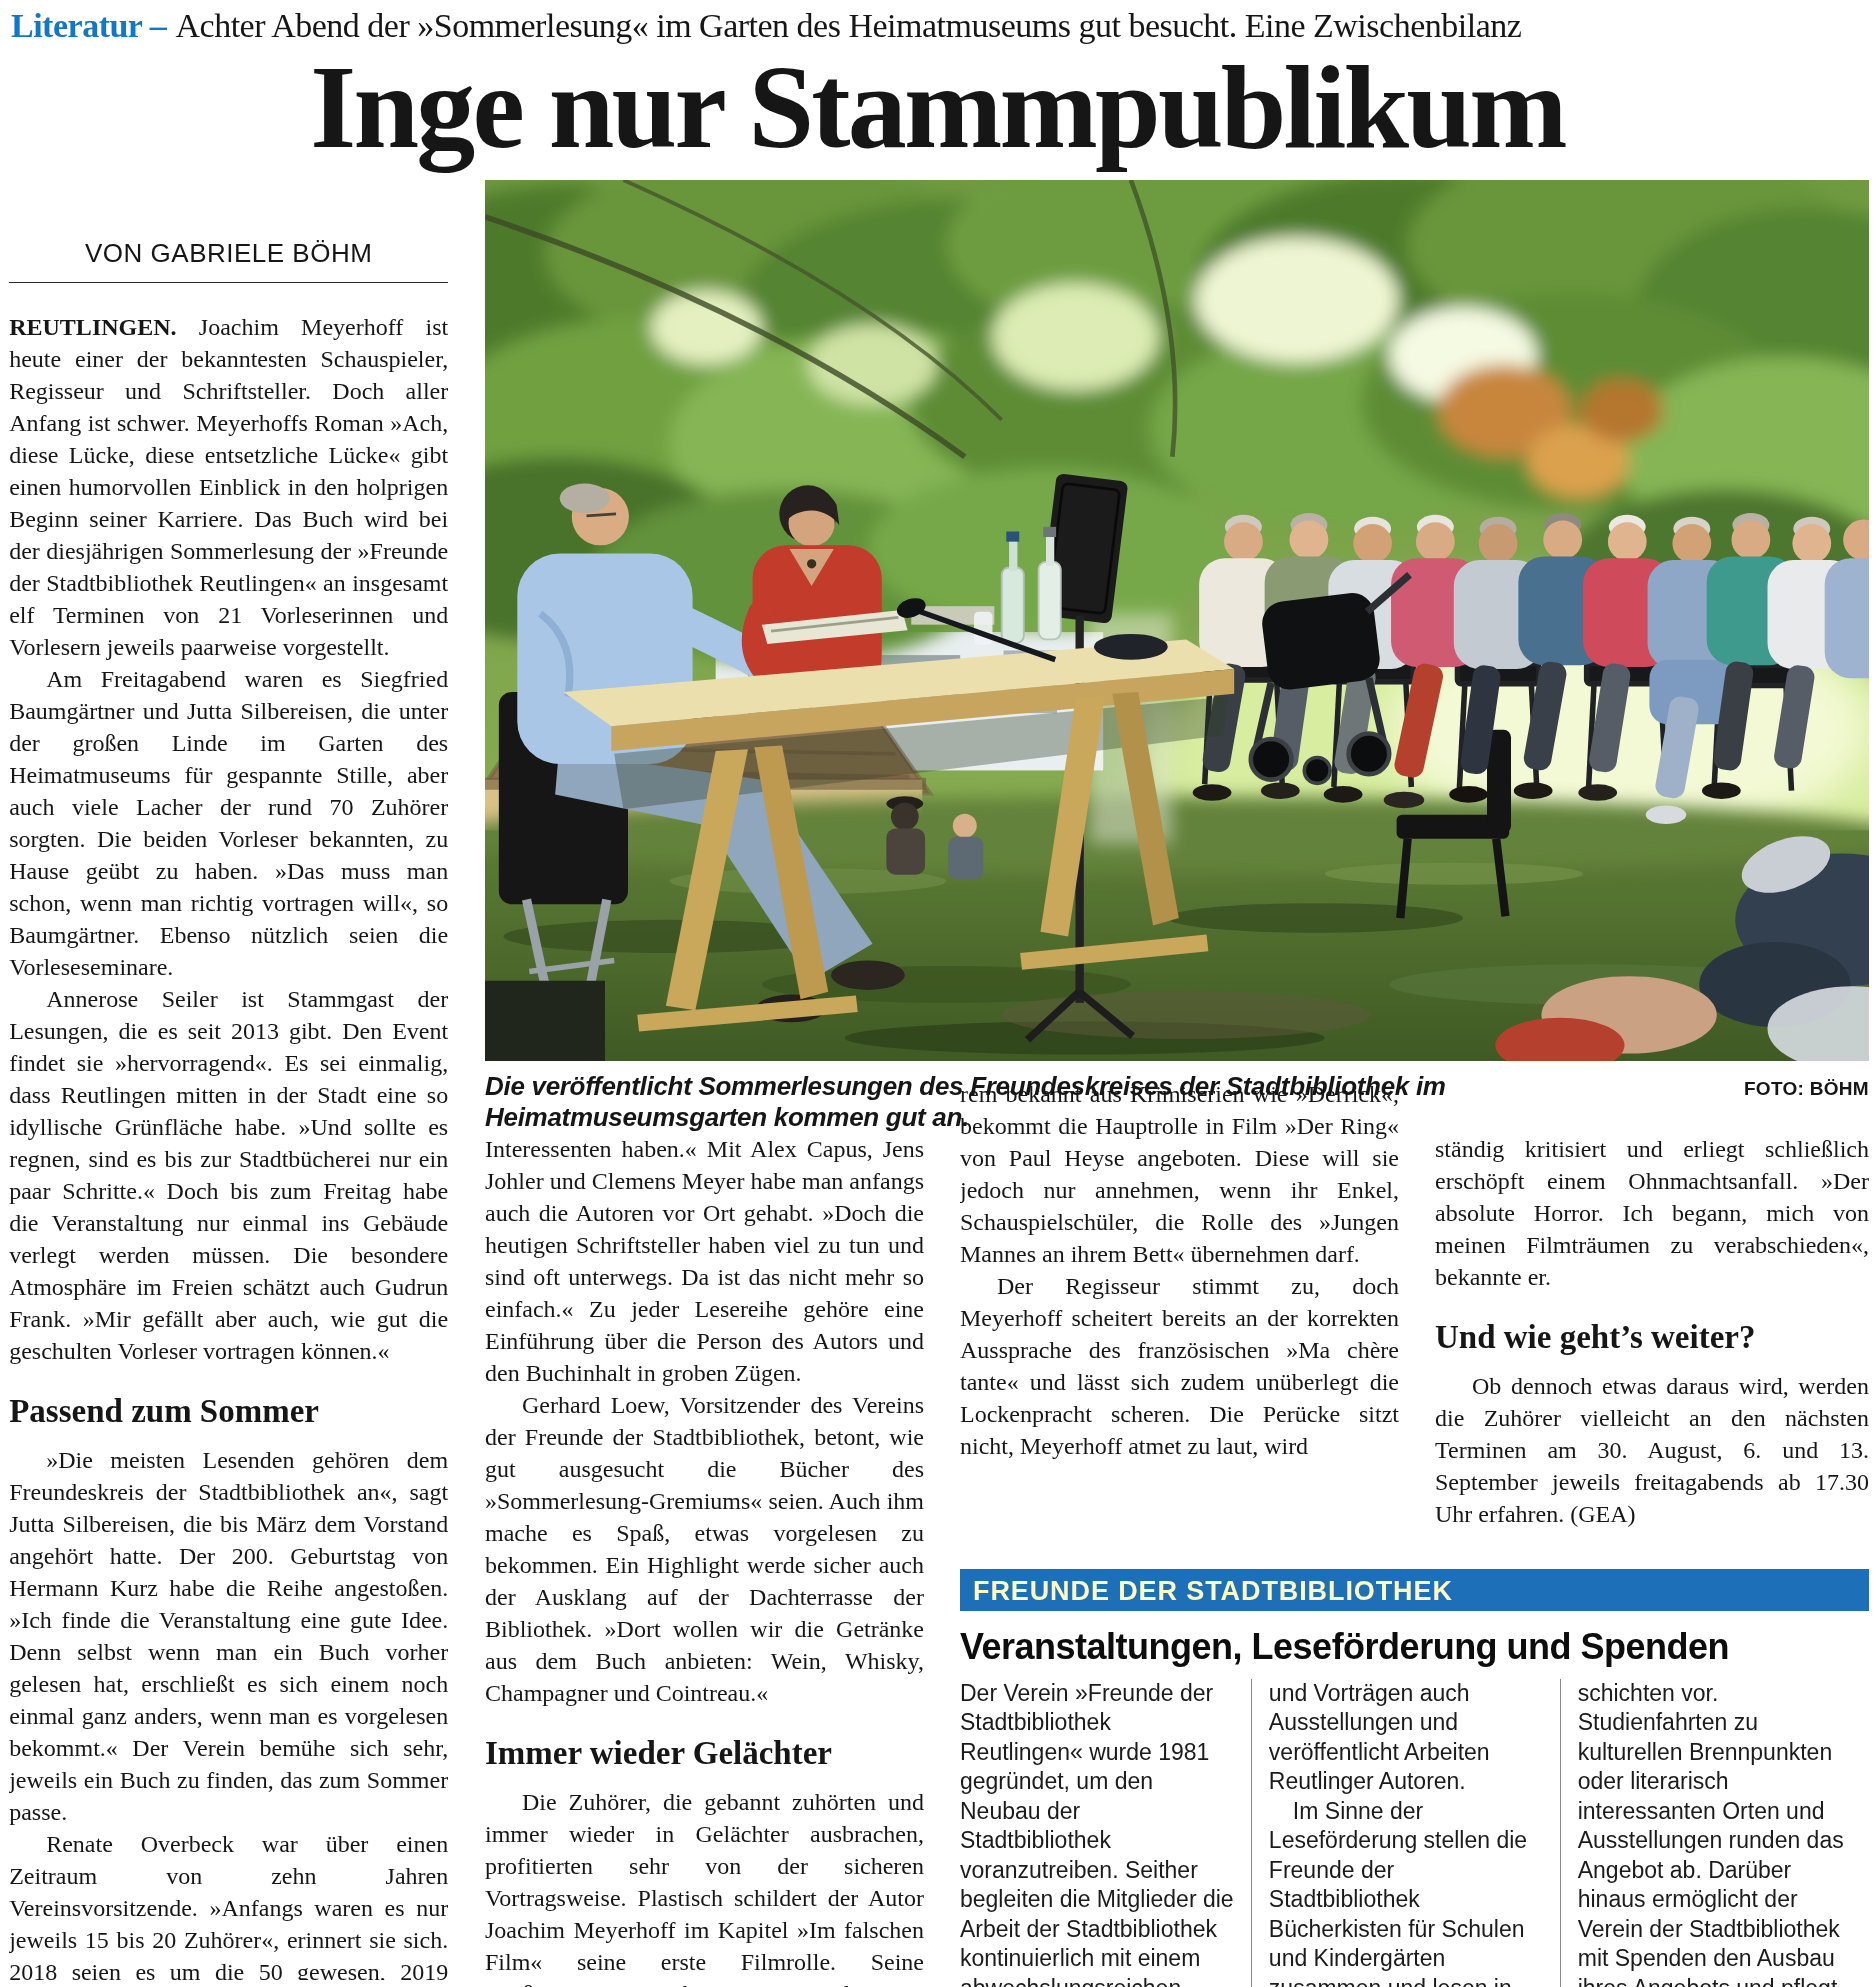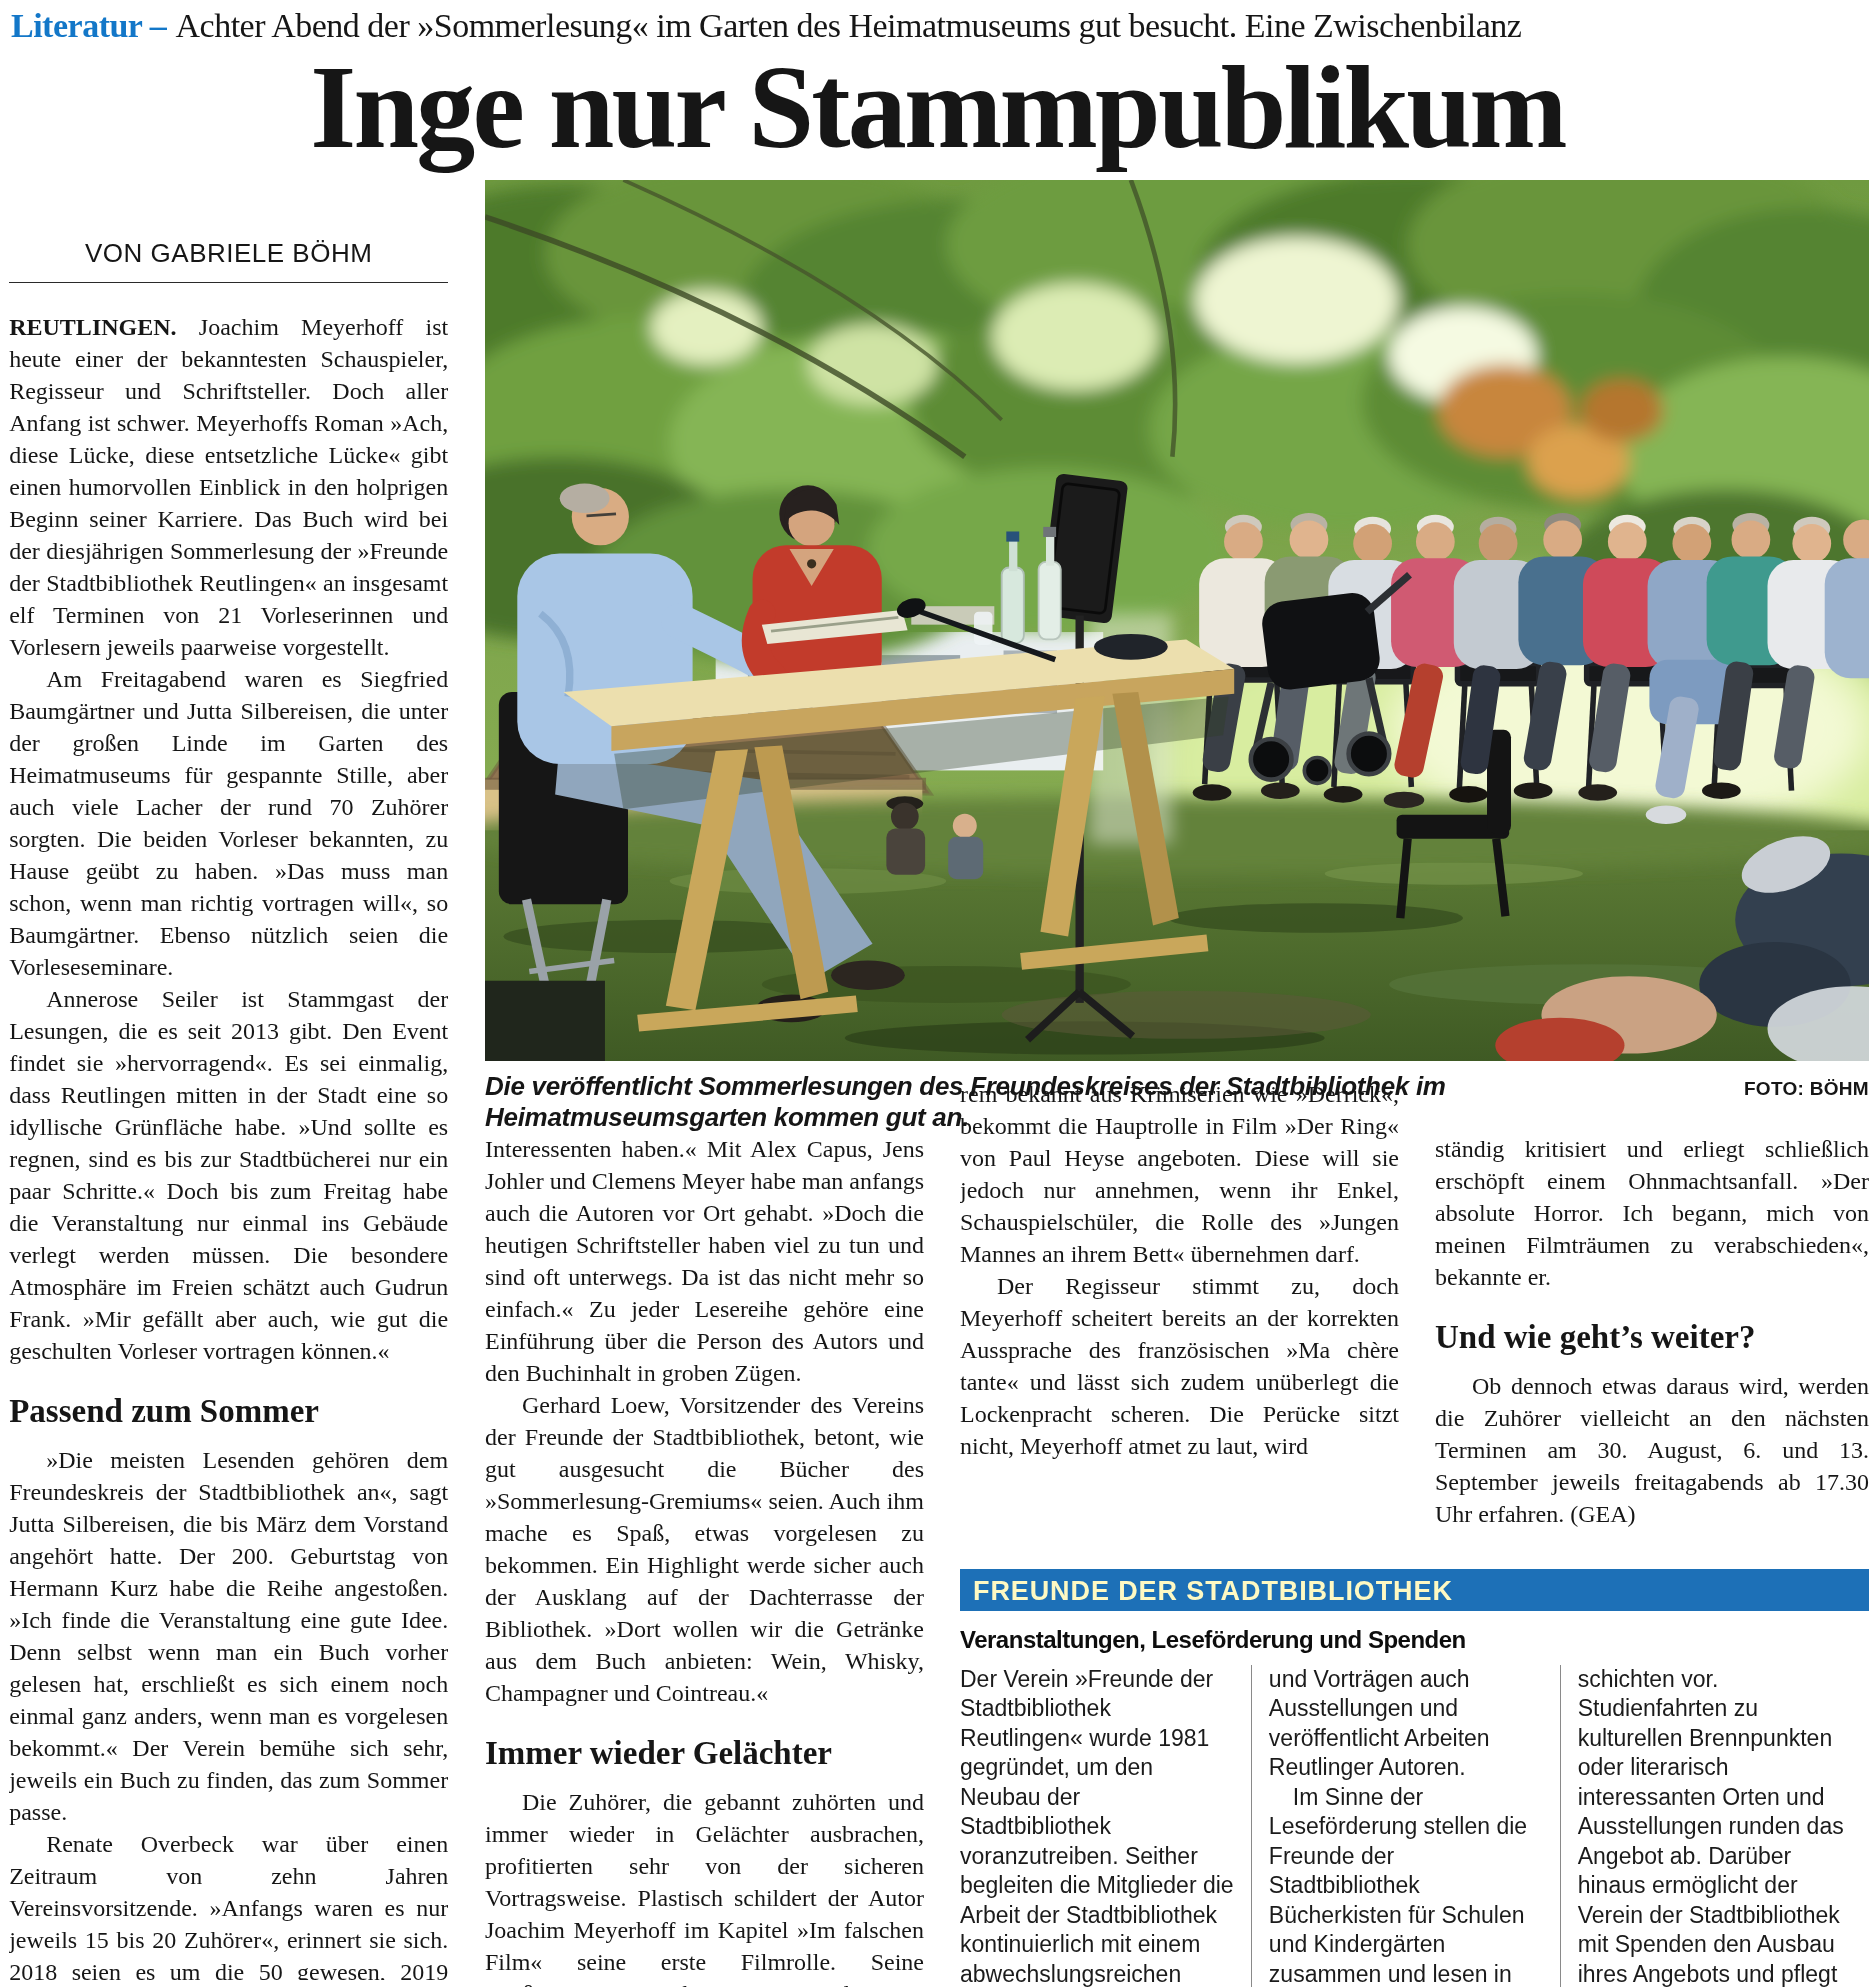--- a/index.html
+++ b/index.html
@@ -31,21 +31,21 @@
   .caption-row{position:absolute;left:485px;top:1071px;width:1384px;display:flex;
     justify-content:space-between;align-items:baseline;
     font-family:"Liberation Sans",sans-serif;font-size:26px;}
   .caption-text{font-style:italic;font-weight:bold;letter-spacing:-0.3px;}
   .caption-credit{font-weight:bold;font-size:19px;letter-spacing:0.3px;white-space:nowrap;margin-left:28px;}
   
   .infobox{position:absolute;left:960px;top:1569px;width:909px;height:418px;
     font-family:"Liberation Sans",sans-serif;overflow:hidden;}
   .infobox-kicker{background:var(--infobox-blue,#1d70b7);color:#fef9c3;font-weight:bold;
     font-size:27px;letter-spacing:0.9px;padding:6.5px 13px 4.6px;}
-  .infobox-title{margin:14.8px 0 11px;font-size:24px;font-weight:bold;letter-spacing:-0.5px;color:#0d0d0d;}
+  .infobox-title{margin:14.8px 0 11px;font-size:36px;font-weight:bold;letter-spacing:-0.5px;color:#0d0d0d;}
   .infobox-cols{display:flex;align-items:stretch;}
   .infobox-col{flex:1 1 0;font-size:23px;line-height:29.5px;padding-right:16.6px;color:#1b1b1b;}
   .infobox-col + .infobox-col{border-left:1.8px solid #8a8a8a;padding-left:16.6px;}
   .infobox-col p{margin:0;text-indent:0;}
   .infobox-col p.indent{text-indent:24px;}
 </style>
 </head>
 <body>
 
 <div class="kicker">

